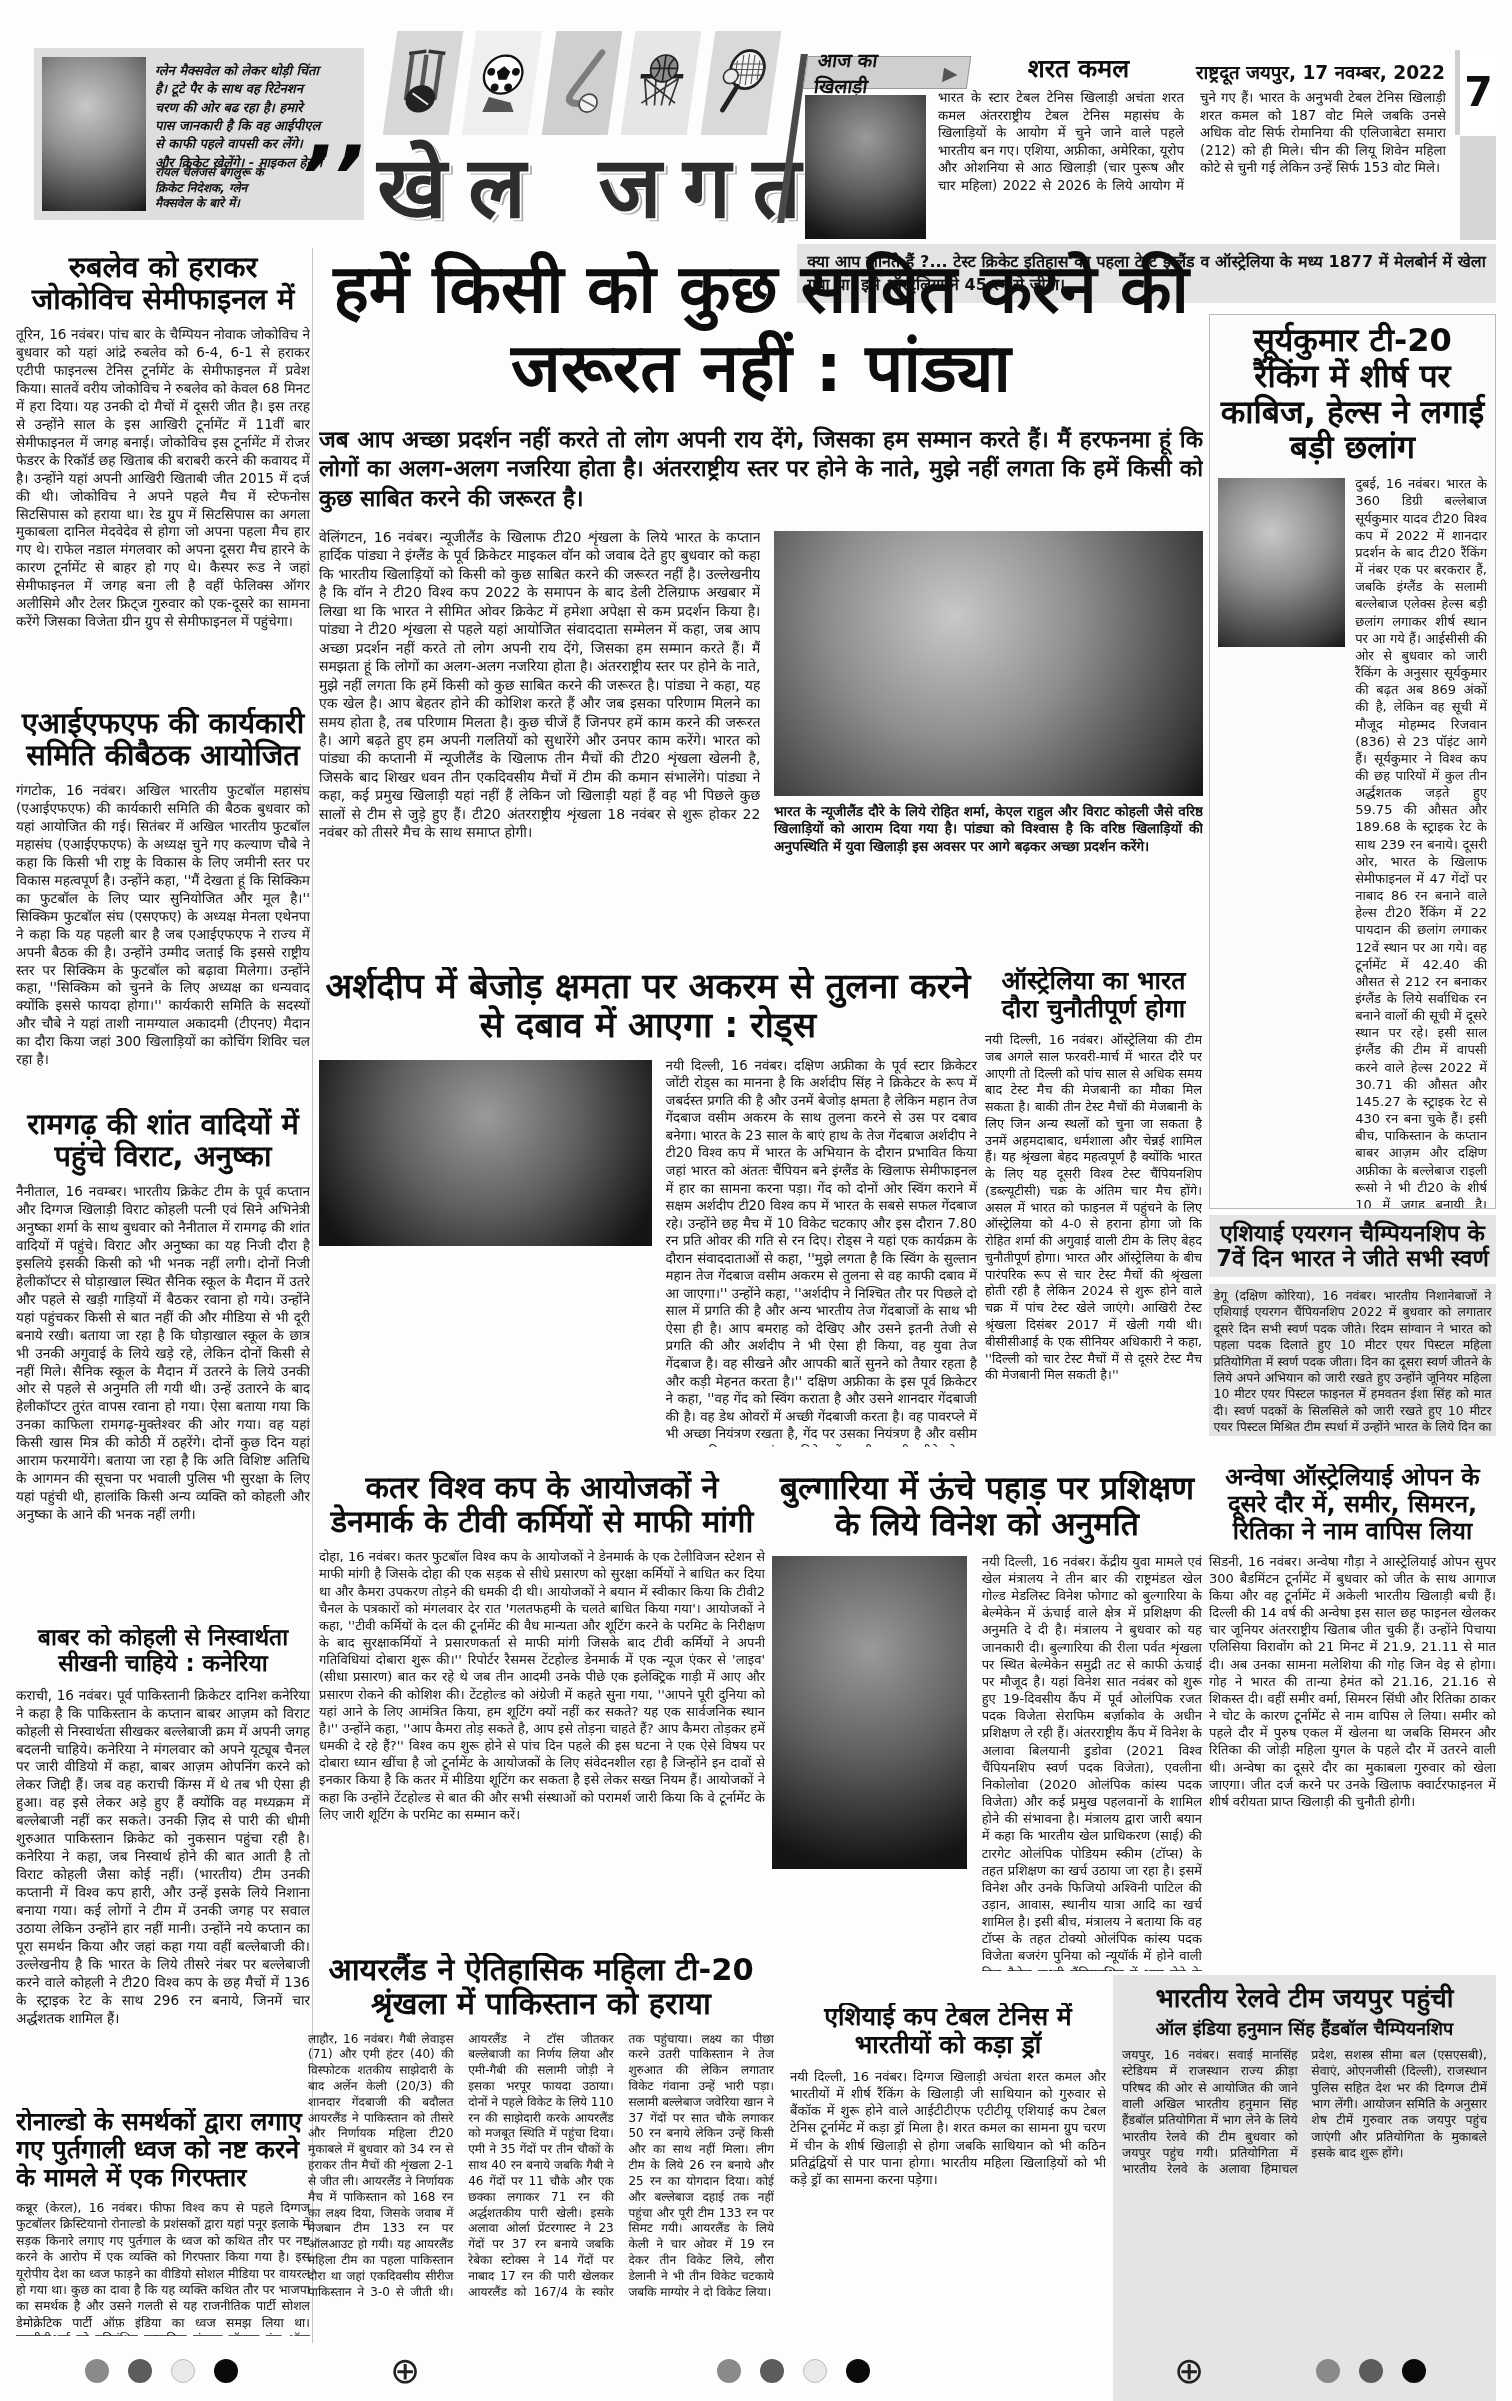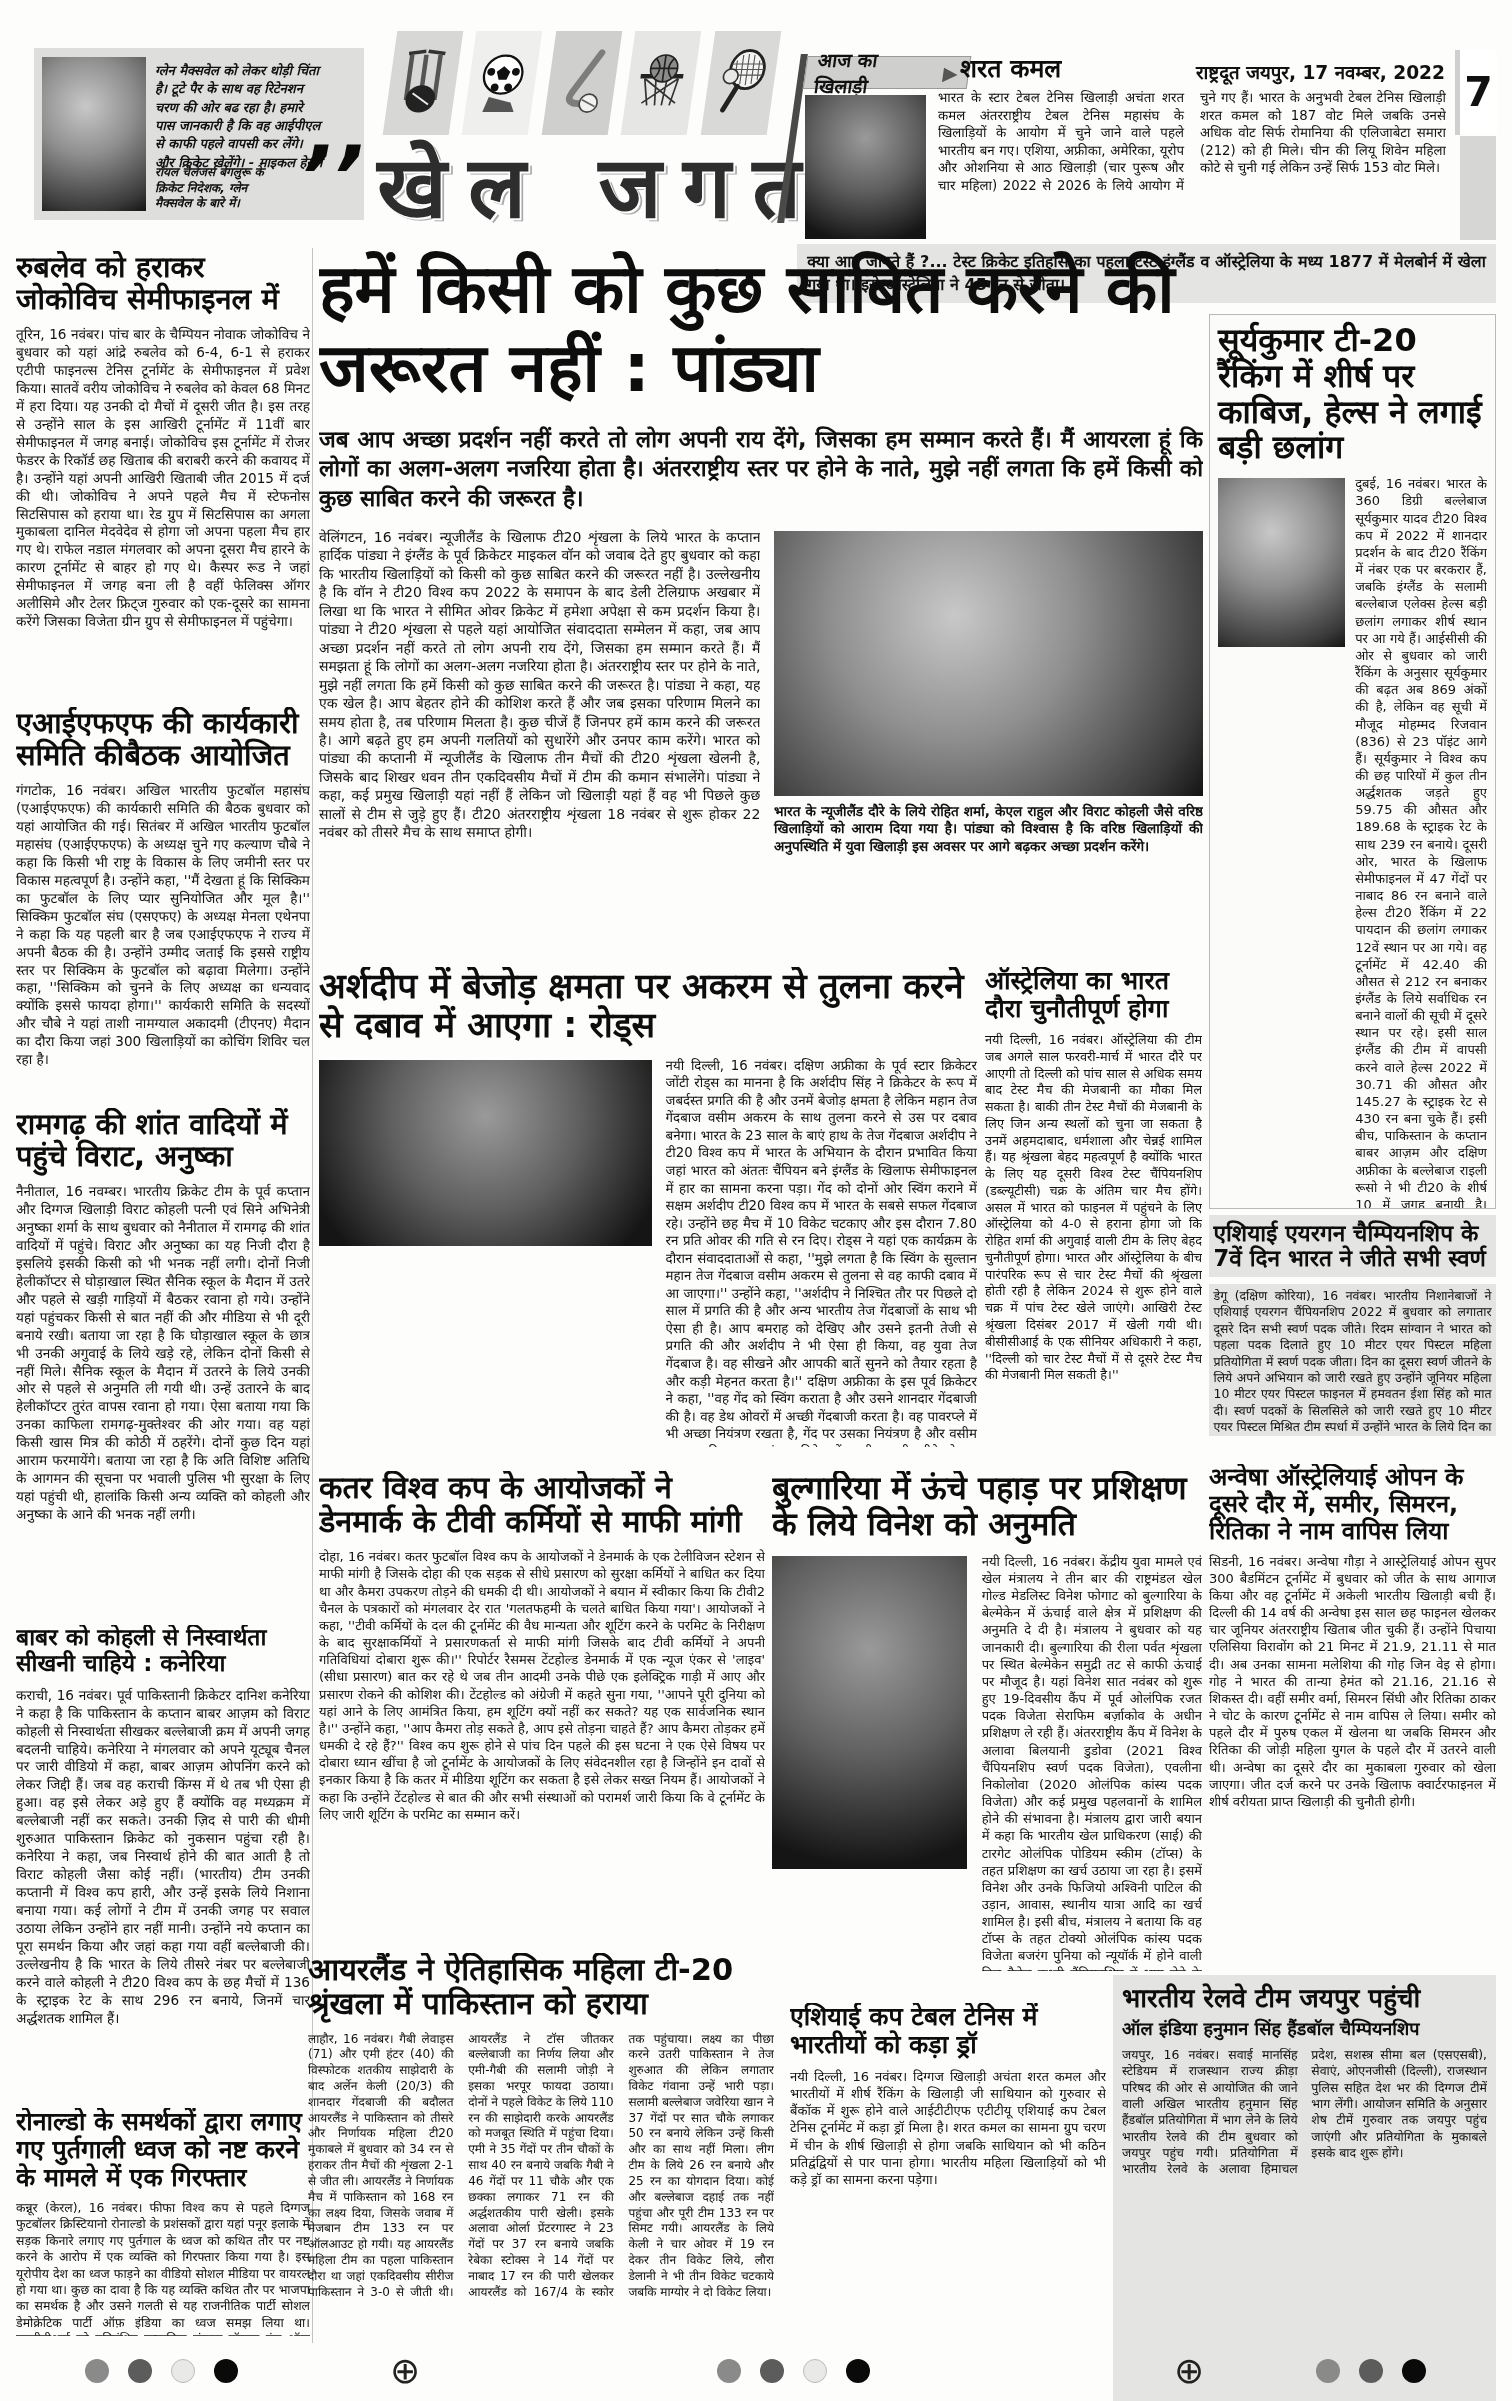--- a/index.html
+++ b/index.html
@@ -4,21 +4,21 @@
 <style>
   * { margin:0; padding:0; box-sizing:border-box; }
   html,body { background:#888; }
   .page {
     position:relative; width:1512px; height:2401px; background:#fdfdfc;
     font-family:"DejaVu Sans", sans-serif; color:#111; overflow:hidden;
   }
   .abs { position:absolute; }
   .photo { background:radial-gradient(circle at 42% 32%, #c8c8c8 0%, #8f8f8f 40%, #3a3a3a 85%, #141414 100%); }
   .photo.dark { background:radial-gradient(circle at 50% 30%, #9a9a9a 0%, #5f5f5f 45%, #151515 90%); }
-  .hl { font-weight:bold; color:#0d0d0d; line-height:1.12; }
+  .hl { font-weight:bold; color:#0d0d0d; line-height:1.12; text-align:center; }
   .body-txt { text-align:justify; overflow:hidden; line-height:1.32; }
   .standfirst { font-weight:bold; line-height:1.3; text-align:justify; }
   .caption { font-weight:bold; line-height:1.28; text-align:justify; }
   .gray-panel { background:#e4e4e2; }
   .boxed { border:1.7px solid #b9b9b7; background:#fbfbfa; }
   figure { float:left; margin:3.4px 13.6px 5.6px 0; }
   figure.right { float:right; margin:3.4px 0 5.6px 13.6px; }
   .quote-box { background:#dededd; }
   .quote-text { font-weight:bold; line-height:1.42; }
   .badge { background:#cfcfce; font-weight:bold; display:flex; align-items:center; gap:8px;
@@ -133,21 +133,21 @@
 
   <div class="abs" style="left:16px; top:2108px; width:294px; height:240px; overflow:hidden;">
     <h2 class="hl" style="font-size:25px; text-align:left; margin-bottom:8px;">रोनाल्डो के समर्थकों द्वारा लगाए गए पुर्तगाली ध्वज को नष्ट करने के मामले में एक गिरफ्तार</h2>
     <div class="body-txt" style="font-size:12.4px; height:136px;">कन्नूर (केरल), 16 नवंबर। फीफा विश्व कप से पहले दिग्गज फुटबॉलर क्रिस्टियानो रोनाल्डो के प्रशंसकों द्वारा यहां पनूर इलाके में सड़क किनारे लगाए गए पुर्तगाल के ध्वज को कथित तौर पर नष्ट करने के आरोप में एक व्यक्ति को गिरफ्तार किया गया है। इस यूरोपीय देश का ध्वज फाड़ने का वीडियो सोशल मीडिया पर वायरल हो गया था। कुछ का दावा है कि यह व्यक्ति कथित तौर पर भाजपा का समर्थक है और उसने गलती से यह राजनीतिक पार्टी सोशल डेमोक्रेटिक पार्टी ऑफ़ इंडिया का ध्वज समझ लिया था। एसडीपीआई को प्रतिबंधित इस्लामिक संगठन पॉपुलर फ्रंट ऑफ़ इंडिया ने एक दशक पहले गठित किया था।</div>
   </div>
 
   <div class="abs vline" style="left:312px; top:248px; height:2095px;"></div>
 
   <div class="abs" style="left:319px; top:250px; width:884px; height:709px; overflow:hidden;">
     <h1 class="hl" style="font-size:67px; line-height:1.18; margin-bottom:17px;">हमें किसी को कुछ साबित करने की जरूरत नहीं : पांड्या</h1>
-    <div class="standfirst" style="font-size:22.6px; margin-bottom:14.7px;">जब आप अच्छा प्रदर्शन नहीं करते तो लोग अपनी राय देंगे, जिसका हम सम्मान करते हैं। मैं आयरला हूं कि लोगों का अलग-अलग नजरिया होता है। अंतरराष्ट्रीय स्तर पर होने के नाते, मुझे नहीं लगता कि हमें किसी को कुछ साबित करने की जरूरत है।</div>
+    <div class="standfirst" style="font-size:22.6px; margin-bottom:14.7px;">जब आप अच्छा प्रदर्शन नहीं करते तो लोग अपनी राय देंगे, जिसका हम सम्मान करते हैं। मैं हरफनमा हूं कि लोगों का अलग-अलग नजरिया होता है। अंतरराष्ट्रीय स्तर पर होने के नाते, मुझे नहीं लगता कि हमें किसी को कुछ साबित करने की जरूरत है।</div>
     <div style="height:378px; overflow:hidden;">
       <figure class="right" style="width:429px;">
         <div class="photo" style="width:429px; height:265px;"></div>
         <figcaption class="caption" style="font-size:13.6px; margin-top:6.8px;">भारत के न्यूजीलैंड दौरे के लिये रोहित शर्मा, केएल राहुल और विराट कोहली जैसे वरिष्ठ खिलाड़ियों को आराम दिया गया है। पांड्या को विश्वास है कि वरिष्ठ खिलाड़ियों की अनुपस्थिति में युवा खिलाड़ी इस अवसर पर आगे बढ़कर अच्छा प्रदर्शन करेंगे।</figcaption>
       </figure>
       <div class="body-txt" style="font-size:14px;">वेलिंगटन, 16 नवंबर। न्यूजीलैंड के खिलाफ टी20 शृंखला के लिये भारत के कप्तान हार्दिक पांड्या ने इंग्लैंड के पूर्व क्रिकेटर माइकल वॉन को जवाब देते हुए बुधवार को कहा कि भारतीय खिलाड़ियों को किसी को कुछ साबित करने की जरूरत नहीं है। उल्लेखनीय है कि वॉन ने टी20 विश्व कप 2022 के समापन के बाद डेली टेलिग्राफ अखबार में लिखा था कि भारत ने सीमित ओवर क्रिकेट में हमेशा अपेक्षा से कम प्रदर्शन किया है। पांड्या ने टी20 शृंखला से पहले यहां आयोजित संवाददाता सम्मेलन में कहा, जब आप अच्छा प्रदर्शन नहीं करते तो लोग अपनी राय देंगे, जिसका हम सम्मान करते हैं। मैं समझता हूं कि लोगों का अलग-अलग नजरिया होता है। अंतरराष्ट्रीय स्तर पर होने के नाते, मुझे नहीं लगता कि हमें किसी को कुछ साबित करने की जरूरत है। पांड्या ने कहा, यह एक खेल है। आप बेहतर होने की कोशिश करते हैं और जब इसका परिणाम मिलने का समय होता है, तब परिणाम मिलता है। कुछ चीजें हैं जिनपर हमें काम करने की जरूरत है। आगे बढ़ते हुए हम अपनी गलतियों को सुधारेंगे और उनपर काम करेंगे। भारत को पांड्या की कप्तानी में न्यूजीलैंड के खिलाफ तीन मैचों की टी20 शृंखला खेलनी है, जिसके बाद शिखर धवन तीन एकदिवसीय मैचों में टीम की कमान संभालेंगे। पांड्या ने कहा, कई प्रमुख खिलाड़ी यहां नहीं हैं लेकिन जो खिलाड़ी यहां हैं वह भी पिछले कुछ सालों से टीम से जुड़े हुए हैं। टी20 अंतरराष्ट्रीय शृंखला 18 नवंबर से शुरू होकर 22 नवंबर को तीसरे मैच के साथ समाप्त होगी।</div>
     </div>
   </div>
 
   <div class="abs boxed" style="left:1209px; top:314px; width:287px; height:895px; padding:8px; overflow:hidden;">

